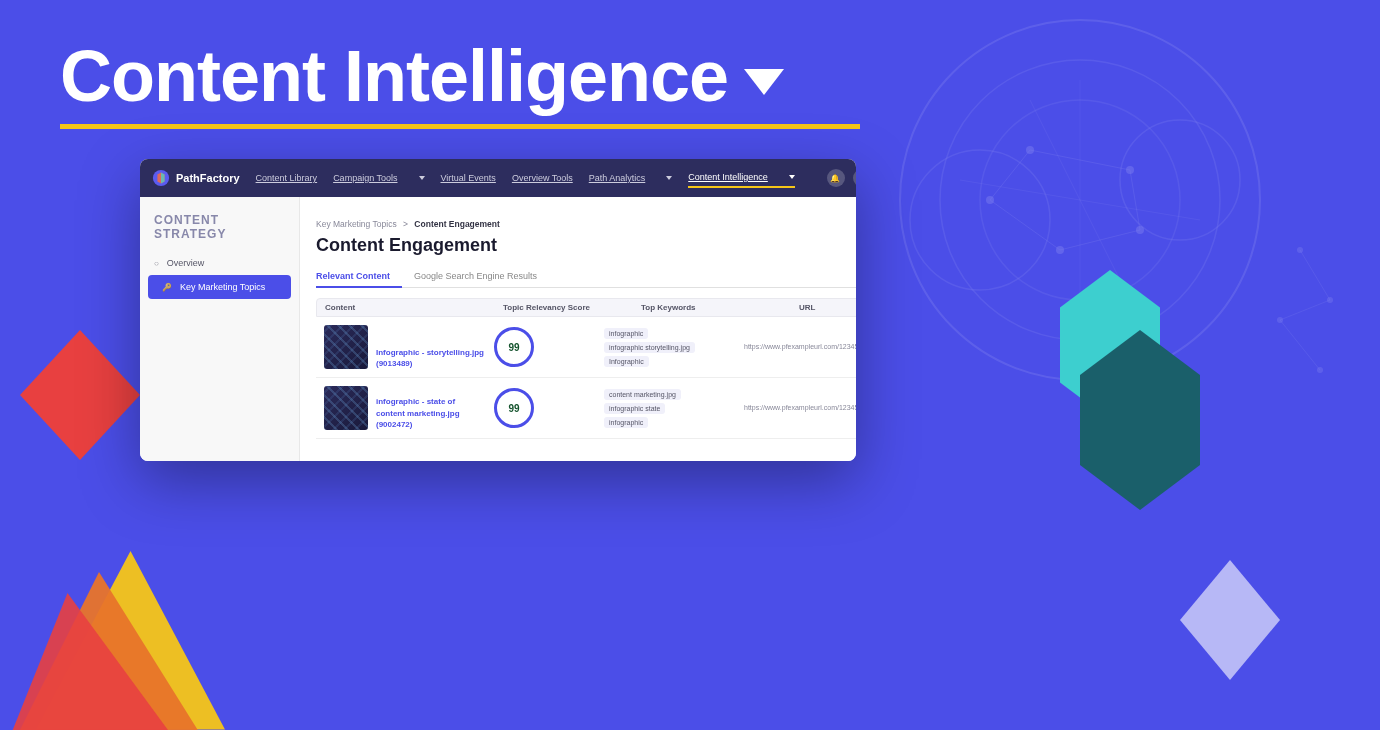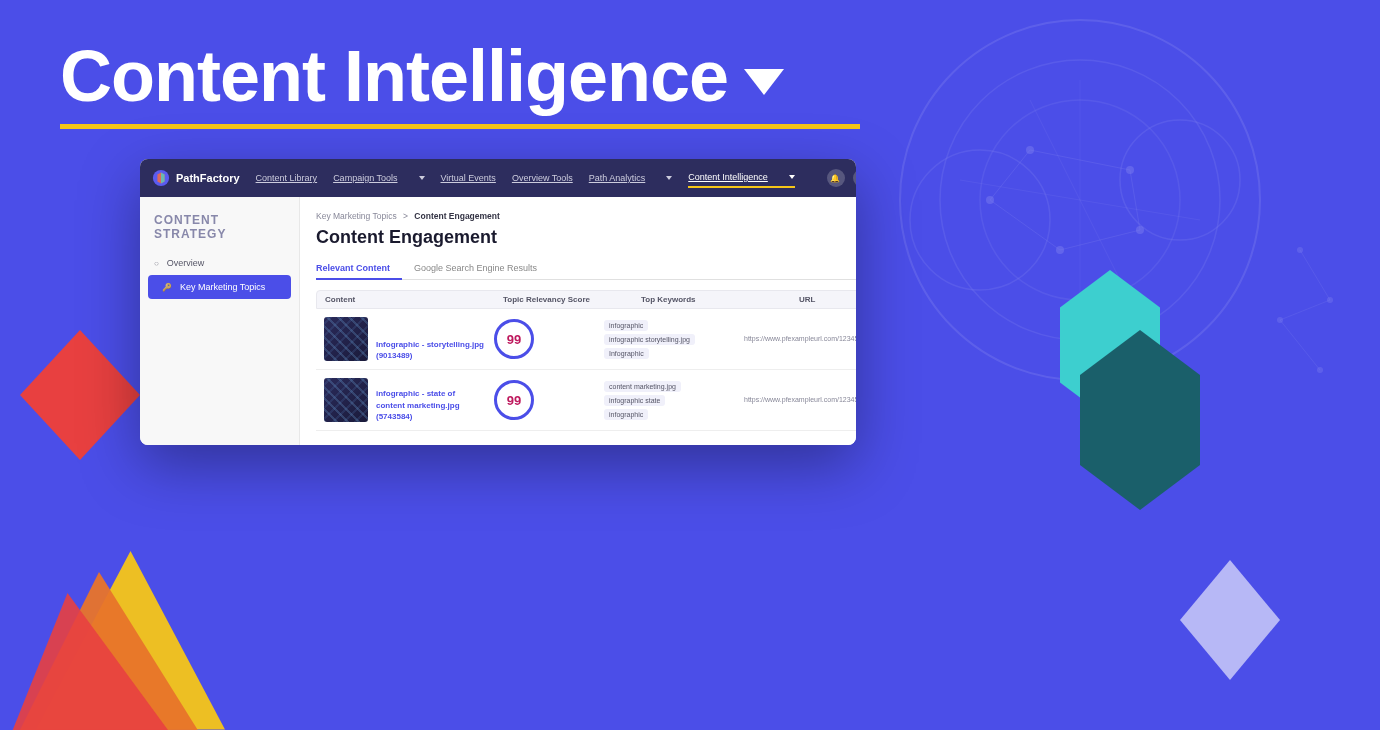--- a/index.html
+++ b/index.html
@@ -232,21 +232,21 @@
     }
 
     .sidebar-item-icon {
       font-size: 8px;
       opacity: 0.7;
     }
 
     
     .main-content {
       flex: 1;
-      padding: 14px 16px;
+      padding: 22px 16px;
       background: #FFFFFF;
     }
 
     .breadcrumb {
       font-size: 8.5px;
       color: #888899;
       margin-bottom: 6px;
     }
 
     .breadcrumb .breadcrumb-current {
@@ -358,23 +358,23 @@
     }
 
     .score-circle {
       width: 40px;
       height: 40px;
       border-radius: 50%;
       border: 3px solid #4B4EE8;
       display: flex;
       align-items: center;
       justify-content: center;
-      font-size: 13px;
+      font-size: 10px;
       font-weight: 700;
-      color: #be185d;
+      color: #14532d;
     }
 
     .keywords-cell {
       display: flex;
       flex-direction: column;
       gap: 3px;
     }
 
     .keyword-tag {
       background: #F0F0FA;
@@ -539,21 +539,21 @@
               <span class="keyword-tag">Infographic</span>
             </div>
             <div class="url-cell">https://www.pfexampleurl.com/12345687</div>
           </div>
 
           <div class="table-row">
             <div class="content-cell">
               <div class="content-thumbnail">
                 <div class="thumb-pattern"></div>
               </div>
-              <span class="content-title">infographic - state of content marketing.jpg (5743584)</span>
+              <span class="content-title">infographic - state of content marketing.jpg (9002472)</span>
             </div>
             <div class="score-cell">
               <div class="score-circle">99</div>
             </div>
             <div class="keywords-cell">
               <span class="keyword-tag">content marketing.jpg</span>
               <span class="keyword-tag">infographic state</span>
               <span class="keyword-tag">infographic</span>
             </div>
             <div class="url-cell">https://www.pfexampleurl.com/12345687</div>

